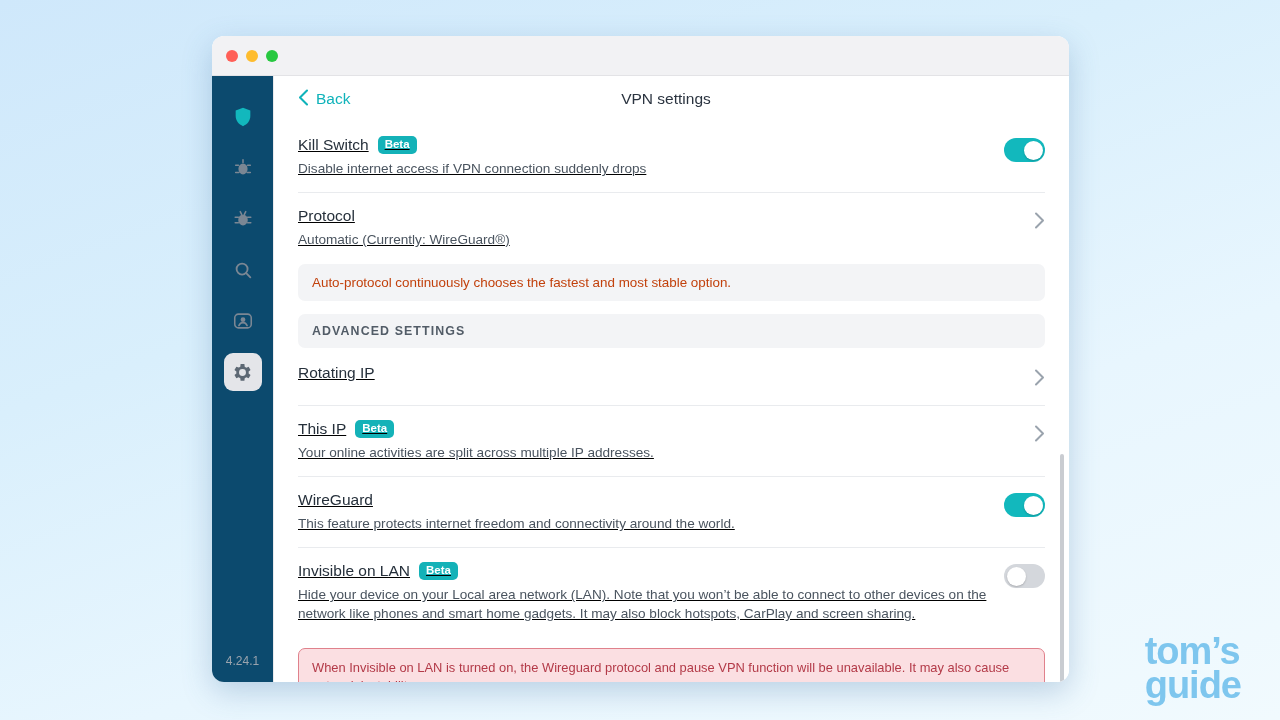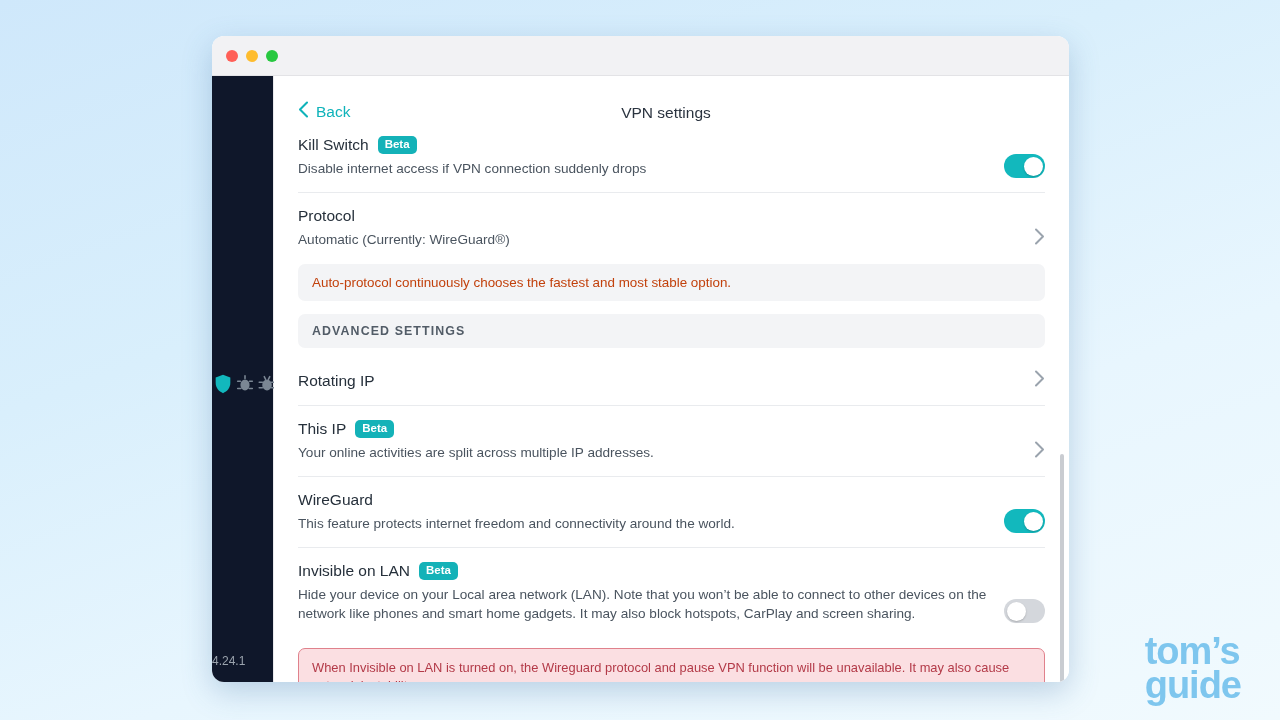--- a/index.html
+++ b/index.html
@@ -37,24 +37,24 @@
   .dot { width: 12px; height: 12px; border-radius: 50%; margin-right: 8px; }
   .dot.red { background: #ff5f57; }
   .dot.yellow { background: #febc2e; }
   .dot.green { background: #28c840; }
 
   #body { flex: 1 1 auto; display: flex; min-height: 0; }
 
   
   #sidebar {
     width: 62px;
-    background: #0f172a;
+    background: #0c4a6e;
     border-right: 1px solid #e9e9ec;
     display: flex;
-    flex-direction: row;
+    flex-direction: column;
     align-items: center;
     padding-top: 22px;
     flex: 0 0 auto;
     position: relative;
   }
   .side-icon {
     width: 38px; height: 38px;
     border-radius: 9px;
     display: flex; align-items: center; justify-content: center;
     margin-bottom: 13px;
@@ -74,21 +74,21 @@
     flex: 1 1 auto;
     min-width: 0;
     display: flex;
     flex-direction: column;
     background: #ffffff;
     position: relative;
   }
   #header {
     height: 46px;
     display: flex;
-    align-items: flex-end;
+    align-items: center;
     padding: 0 24px;
     position: relative;
     flex: 0 0 auto;
   }
   #back {
     display: flex; align-items: center;
     color: #0fb3ba;
     font-size: 15.5px;
     cursor: pointer;
   }
@@ -104,24 +104,25 @@
 
   #content {
     flex: 1 1 auto;
     overflow: hidden;
     padding: 0 24px 0 24px;
     position: relative;
   }
 
   .row {
     display: flex;
-    align-items: flex-end;
+    align-items: flex-start;
     border-bottom: 1px solid #e9ebee;
     padding: 13px 0 14px 0;
     min-height: 56px;
+    text-decoration: underline;
   }
   .row:last-child { border-bottom: none; }
   .row-text { flex: 1 1 auto; min-width: 0; padding-right: 16px; }
   .row-title {
     font-size: 15.5px;
     color: #26303b;
     display: flex;
     align-items: center;
     gap: 9px;
     line-height: 20px;

